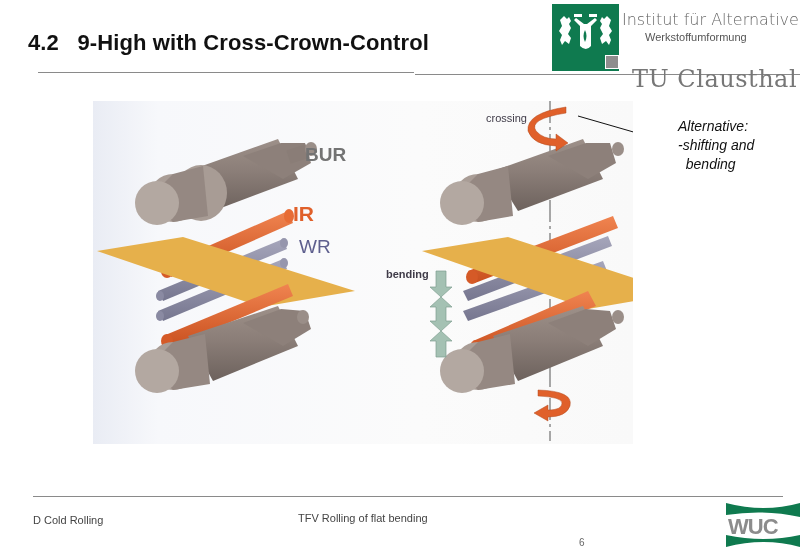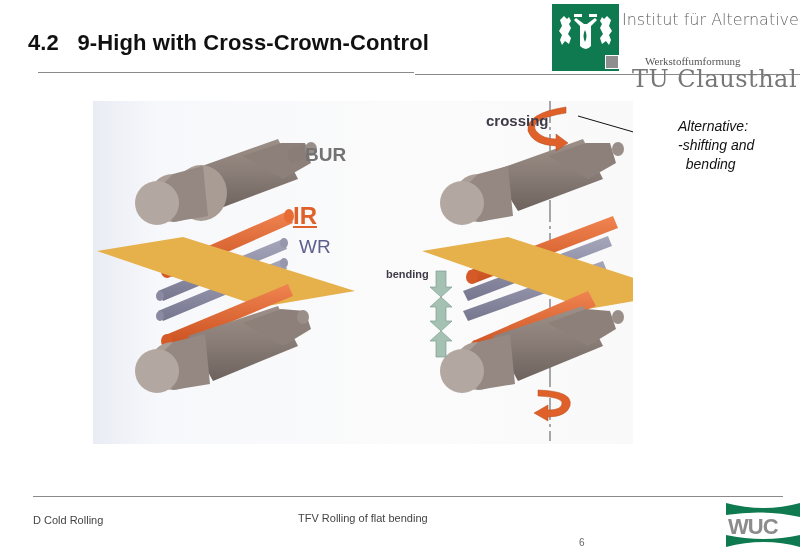--- a/index.html
+++ b/index.html
@@ -12,32 +12,32 @@
   .title {
     left: 28px; top: 30px; font-size: 22px; font-weight: bold; color: #111;
     white-space: pre; letter-spacing: 0.1px;
   }
   .title-rule-left { left: 38px; top: 72px; width: 376px; height: 1px; background: #8a8a8a; }
   .title-rule-right { left: 415px; top: 74px; width: 385px; height: 1px; background: #8a8a8a; }
 
   .logo-box { left: 552px; top: 4px; width: 67px; height: 67px; background: #0f7a4f; }
   .logo-gray { left: 605px; top: 55px; width: 14px; height: 14px; background: #8e8e8e; border: 1px solid #fff; box-sizing: border-box;}
   .inst-name { left: 622px; top: 10px; font-size: 16px; color: #666; font-family: "DejaVu Sans", sans-serif; font-weight: 300; }
-  .inst-sub { left: 645px; top: 31px; font-size: 11px; color: #555; font-family: Liberation Serif, serif; margin-top: 24px; }
+  .inst-sub { left: 645px; top: 31px; font-size: 11px; color: #555; font-family: Liberation Sans, sans-serif; }
   .inst-uni { left: 632px; top: 42px; font-size: 24px; color: #777; font-family: "DejaVu Serif", serif; letter-spacing: 0.5px; margin-top: 23px;}
 
   .figure-bg {
     left: 93px; top: 101px; width: 540px; height: 343px;
     background: linear-gradient(90deg, #e9ecf4 0%, #f7f8fb 12%, #fbfbfb 60%, #f9f9f9 100%);
   }
 
   .label-bur { left: 305px; top: 144px; font-size: 19px; font-weight: bold; color: #737373; }
-  .label-ir { left: 293px; top: 202px; font-size: 24px; font-weight: bold; color: #e0602a; text-decoration: underline; }
+  .label-ir { left: 293px; top: 202px; font-size: 21px; font-weight: bold; color: #e0602a; }
   .label-wr { left: 299px; top: 236px; font-size: 19px; font-weight: normal; color: #5e5f8e; }
-  .label-crossing { left: 486px; top: 112px; font-size: 15px; font-weight: bold; color: #3f3b48; }
+  .label-crossing { left: 486px; top: 112px; font-size: 11px; font-weight: normal; color: #3f3b48; }
   .label-bending { left: 386px; top: 268px; font-size: 11px; font-weight: bold; color: #3f3b48; }
 
   .note { left: 678px; top: 117px; font-size: 14px; color: #111; line-height: 19px; white-space: pre; font-style: italic; }
 
   .footer-rule { left: 33px; top: 496px; width: 750px; height: 1px; background: #8a8a8a; }
   .footer-left { left: 33px; top: 514px; font-size: 11px; color: #444; }
   .footer-center { left: 298px; top: 512px; font-size: 11px; color: #444; }
   .page-num { left: 579px; top: 537px; font-size: 10px; color: #666; }
   .wuc-logo { left: 724px; top: 501px; width: 76px; height: 48px; }
 </style>

